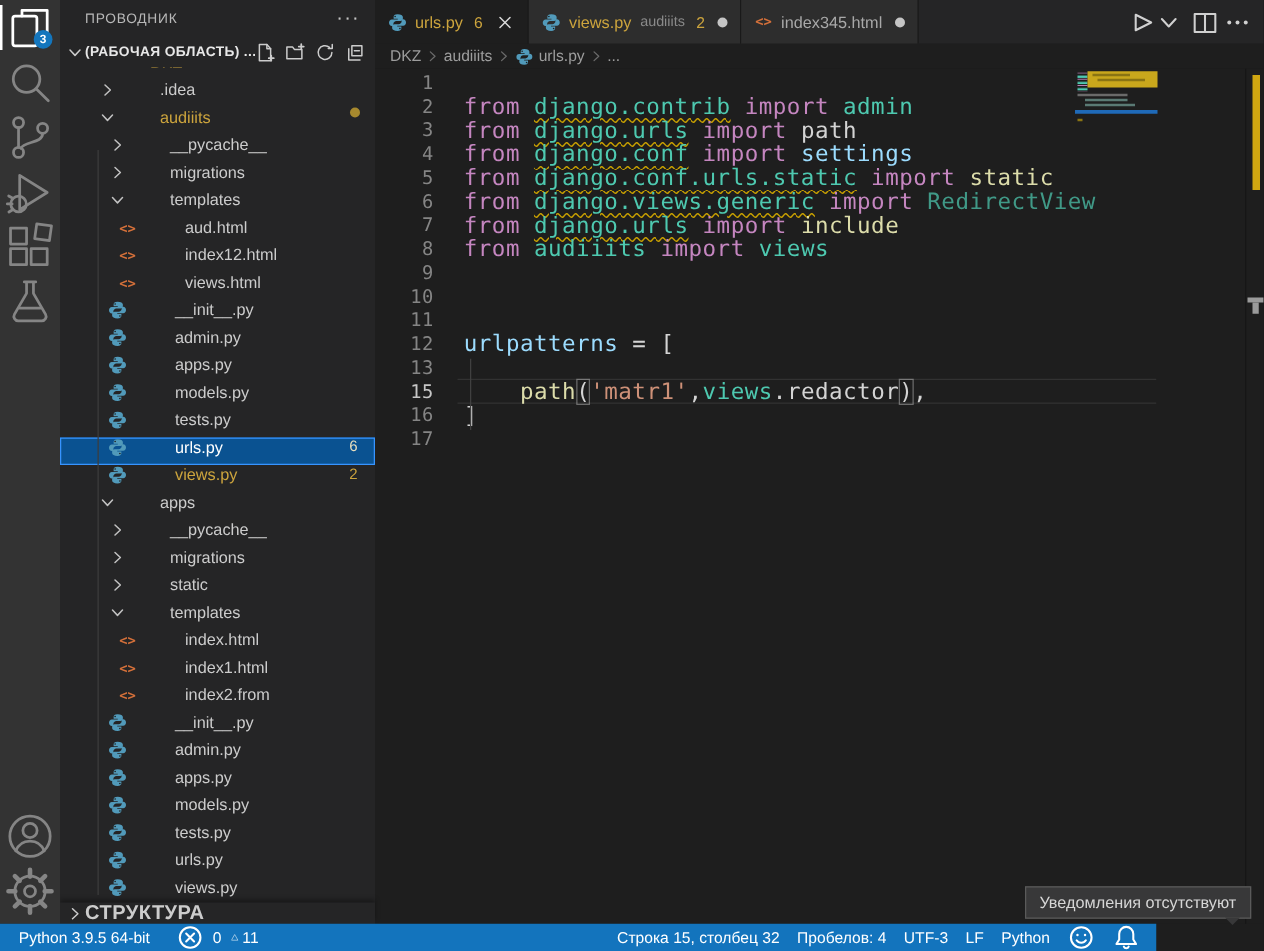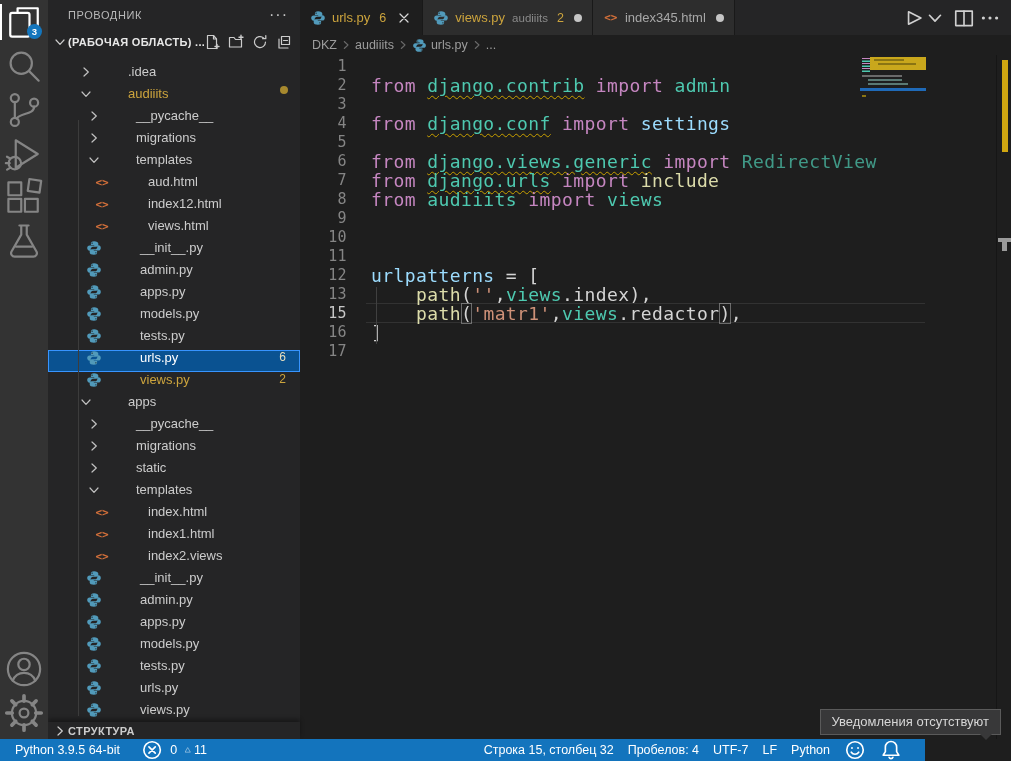--- a/index.html
+++ b/index.html
@@ -38,21 +38,21 @@
   .trow .ficon svg { width:15px; height:15px; }
   .trow .html-glyph { font-family:"DejaVu Sans Mono",monospace; font-size:11px; font-weight:bold; color:#d4703a; }
   .trow .lbl { margin-left:2px; }
   .trow.gold .lbl { color:#cca43d; }
   .trow.selected { background:#0a5291; outline:1px solid #3794ff; outline-offset:-1px; }
   .trow.selected .lbl { color:#ffffff; }
   .trow .rbadge { position:absolute; right:14px; font-size:12px; color:#cca43d; }
   .trow.selected .rbadge { color:#e8dfbe; }
   .trow .rdot { position:absolute; right:12px; width:8px; height:8px; border-radius:50%; background:#a7892e; }
   .outline-header { position:absolute; bottom:0; left:0; right:0; height:17px; background:#252526; display:flex; align-items:center;
-    font-size:11px; font-weight:bold; color:#cccccc; letter-spacing:.4px; box-shadow:0 -3px 4px rgba(0,0,0,.35); padding-left:4px; cursor:pointer; }
+    font-size:16px; font-weight:bold; color:#cccccc; letter-spacing:.4px; box-shadow:0 -3px 4px rgba(0,0,0,.35); padding-left:4px; cursor:pointer; }
   .outline-header svg { width:16px; height:16px; color:#cccccc; }
 
   
   .main { position:absolute; left:300px; top:0; width:711px; height:739px; background:#1e1e1e; }
   .tabbar { position:absolute; top:0; left:0; right:0; height:35px; background:#252526; display:flex; }
   .tab { height:35px; display:flex; align-items:center; padding:0 10px; background:#2d2d2d; border-right:1px solid #191919;
     font-size:13px; color:#a8a8a8; cursor:pointer; flex:0 0 auto; }
   .tab.active { background:#1e1e1e; }
   .tab .ficon { width:16px; height:16px; margin-right:6px; display:flex; align-items:center; justify-content:center; }
   .tab .ficon svg { width:15px; height:15px; }
@@ -97,21 +97,21 @@
   .mm { position:absolute; }
   .overview { position:absolute; top:0; right:0; width:15px; bottom:0; border-left:1px solid #161616; }
   .ov-warn { position:absolute; left:5px; width:6px; top:5px; height:92px; background:#d0a611; }
   .ov-t { position:absolute; left:1px; top:183px; width:13px; height:4px; background:#9b9b9b; }
   .ov-t::after { content:""; position:absolute; left:4px; top:4px; width:5px; height:9px; background:#9b9b9b; }
 
   
   .statusbar { position:absolute; left:0; bottom:0; width:925px; height:22px; background:#1374bd; color:#ffffff;
     display:flex; align-items:center; font-size:12.5px; z-index:10; }
   .sb-left { display:flex; align-items:center; padding-left:8px; }
-  .sb-right { margin-left:auto; display:flex; align-items:center; padding-right:16px; }
+  .sb-right { margin-left:auto; display:flex; align-items:center; padding-right:6px; }
   .st-item { display:flex; align-items:center; padding:0 7px; height:22px; cursor:pointer; white-space:nowrap; }
   .st-item svg { width:14px; height:14px; }
   .problems span { margin-left:3px; }
   .problems .warnpad { margin-left:8px; }
 
   
   .notif-tip { position:absolute; right:10px; bottom:26px; background:#383839; border:1px solid #5a5a5a; color:#d6d6d6;
     font-size:13px; padding:4px 11px 5px; z-index:20; white-space:nowrap; }
   .notif-tip::after { content:""; position:absolute; right:8px; bottom:-6px; width:0; height:0;
     border-left:6px solid transparent; border-right:6px solid transparent; border-top:6px solid #383839; }
@@ -420,21 +420,21 @@
           <div class="trow" style="padding-left: 46px;">
             <span class="ficon">
               <span class="html-glyph">&lt;&gt;</span>
             </span>
             <span class="lbl">index1.html</span>
           </div>
           <div class="trow" style="padding-left: 46px;">
             <span class="ficon">
               <span class="html-glyph">&lt;&gt;</span>
             </span>
-            <span class="lbl">index2.views</span>
+            <span class="lbl">index2.from</span>
           </div>
           <div class="trow" style="padding-left: 38px;">
             <span class="ficon">
               <svg viewBox="0 0 16 16" style="width:100%;height:100%">
                 <path fill="#519aba" d="M8.1 1.3c-2.5 0-3.2 1-3.2 2.3v1.3h3.3v.6H3.5C2.1 5.5 1.2 6.6 1.2 8.1s.9 2.6 2.3 2.6h1.2V9.1c0-1.3 1.1-2.4 2.4-2.4h3.2c1.1 0 2-.9 2-2V3.6c0-1.3-1.6-2.3-4.2-2.3z"></path>
                 <path fill="#519aba" d="M7.9 14.7c2.5 0 3.2-1 3.2-2.3v-1.3H7.8v-.6h4.7c1.4 0 2.3-1.1 2.3-2.6s-.9-2.6-2.3-2.6h-1.2v1.6c0 1.3-1.1 2.4-2.4 2.4H5.7c-1.1 0-2 .9-2 2v1.1c0 1.3 1.6 2.3 4.2 2.3z"></path>
                 <circle cx="6.1" cy="3.2" r=".65" fill="#1e1e1e"></circle>
                 <circle cx="9.9" cy="12.8" r=".65" fill="#1e1e1e"></circle>
               </svg>
             </span>
@@ -611,31 +611,31 @@
             <path d="M6 4l4.3 4L6 12"></path>
           </svg></span>
         <span class="bc-item">
           <span>...</span>
         </span>
       </div>
     <div class="editor">
       <div class="code" id="code">
           <div class="cline"><span class="gut">1</span><span class="ctext"></span></div>
           <div class="cline"><span class="gut">2</span><span class="ctext"><span class="seg-kw">from </span><span class="seg-mod seg-wavy">django.contrib</span><span class="seg-kw"> import </span><span class="seg-mod">admin</span></span></div>
-          <div class="cline"><span class="gut">3</span></div>
+          <div class="cline"><span class="gut">3</span><span class="ctext"><span class="seg-kw">from </span><span class="seg-mod seg-wavy">django.urls</span><span class="seg-kw"> import </span><span class="seg-plain">path</span></span></div>
           <div class="cline"><span class="gut">4</span><span class="ctext"><span class="seg-kw">from </span><span class="seg-mod seg-wavy">django.conf</span><span class="seg-kw"> import </span><span class="seg-var">settings</span></span></div>
-          <div class="cline"><span class="gut">5</span></div>
+          <div class="cline"><span class="gut">5</span><span class="ctext"><span class="seg-kw">from </span><span class="seg-mod seg-wavy">django.conf.urls.static</span><span class="seg-kw"> import </span><span class="seg-fn">static</span></span></div>
           <div class="cline"><span class="gut">6</span><span class="ctext"><span class="seg-kw">from </span><span class="seg-mod seg-wavy">django.views.generic</span><span class="seg-kw"> import </span><span class="seg-dim">RedirectView</span></span></div>
           <div class="cline"><span class="gut">7</span><span class="ctext"><span class="seg-kw">from </span><span class="seg-mod seg-wavy">django.urls</span><span class="seg-kw"> import </span><span class="seg-fn">include</span></span></div>
           <div class="cline"><span class="gut">8</span><span class="ctext"><span class="seg-kw">from </span><span class="seg-mod">audiiits</span><span class="seg-kw"> import </span><span class="seg-mod">views</span></span></div>
           <div class="cline"><span class="gut">9</span><span class="ctext"></span></div>
           <div class="cline"><span class="gut">10</span><span class="ctext"></span></div>
           <div class="cline"><span class="gut">11</span><span class="ctext"></span></div>
           <div class="cline"><span class="gut">12</span><span class="ctext"><span class="seg-var">urlpatterns</span><span class="seg-plain"> = [</span></span></div>
-          <div class="cline"><span class="gut">13</span><span class="ctext"><span class="seg-plain">    </span><span class="seg-fn">path</span><span class="seg-plain">(</span><span class="seg-str">''</span><span class="seg-plain">,</span><span class="seg-mod">views</span><span class="seg-plain">.index),</span></span></div>
+          <div class="cline"><span class="gut">13</span></div>
           <div class="cline current"><span class="gut">15</span><span class="ctext"><span class="seg-plain">    </span><span class="seg-fn">path</span><span class="seg-plain seg-box">(</span><span class="seg-str">'matr1'</span><span class="seg-plain">,</span><span class="seg-mod">views</span><span class="seg-plain">.redactor</span><span class="seg-plain seg-box">)</span><span class="seg-plain">,</span></span></div>
           <div class="cline"><span class="gut">16</span><span class="ctext"><span class="seg-plain">]</span></span></div>
           <div class="cline"><span class="gut">17</span><span class="ctext"></span></div>
         </div>
       <div class="indent-guide" style="left:76px; top:232px; height:57px;"></div>
 
       <div class="minimap">
         <div class="mm" style="left:2px;top:3px;width:8px;height:15px;background:linear-gradient(#c586c0 1px,transparent 1px,transparent 2px,#4ec9b0 3px,#4ec9b0 4px,transparent 4px) repeat-y;background-size:8px 5px;"></div>
         <div class="mm" style="left:10px;top:2px;width:56px;height:13px;background:#c9a71c;"></div>
         <div class="mm" style="left:14px;top:4px;width:30px;height:2px;background:#8a7413;"></div>
@@ -676,21 +676,21 @@
         </div>
       </div>
     <div class="sb-right" id="sb-right">
         <div class="st-item">
           <span>Строка 15, столбец 32</span>
         </div>
         <div class="st-item">
           <span>Пробелов: 4</span>
         </div>
         <div class="st-item">
-          <span>UTF-7</span>
+          <span>UTF-3</span>
         </div>
         <div class="st-item">
           <span>LF</span>
         </div>
         <div class="st-item">
           <span>Python</span>
         </div>
         <div class="st-item">
           <span style="display: inline-flex; width: 100%; height: 100%;">
             <svg viewBox="0 0 16 16" fill="none" stroke="currentColor" stroke-width="1.2" stroke-linecap="round" stroke-linejoin="round" style="width:100%;height:100%">

